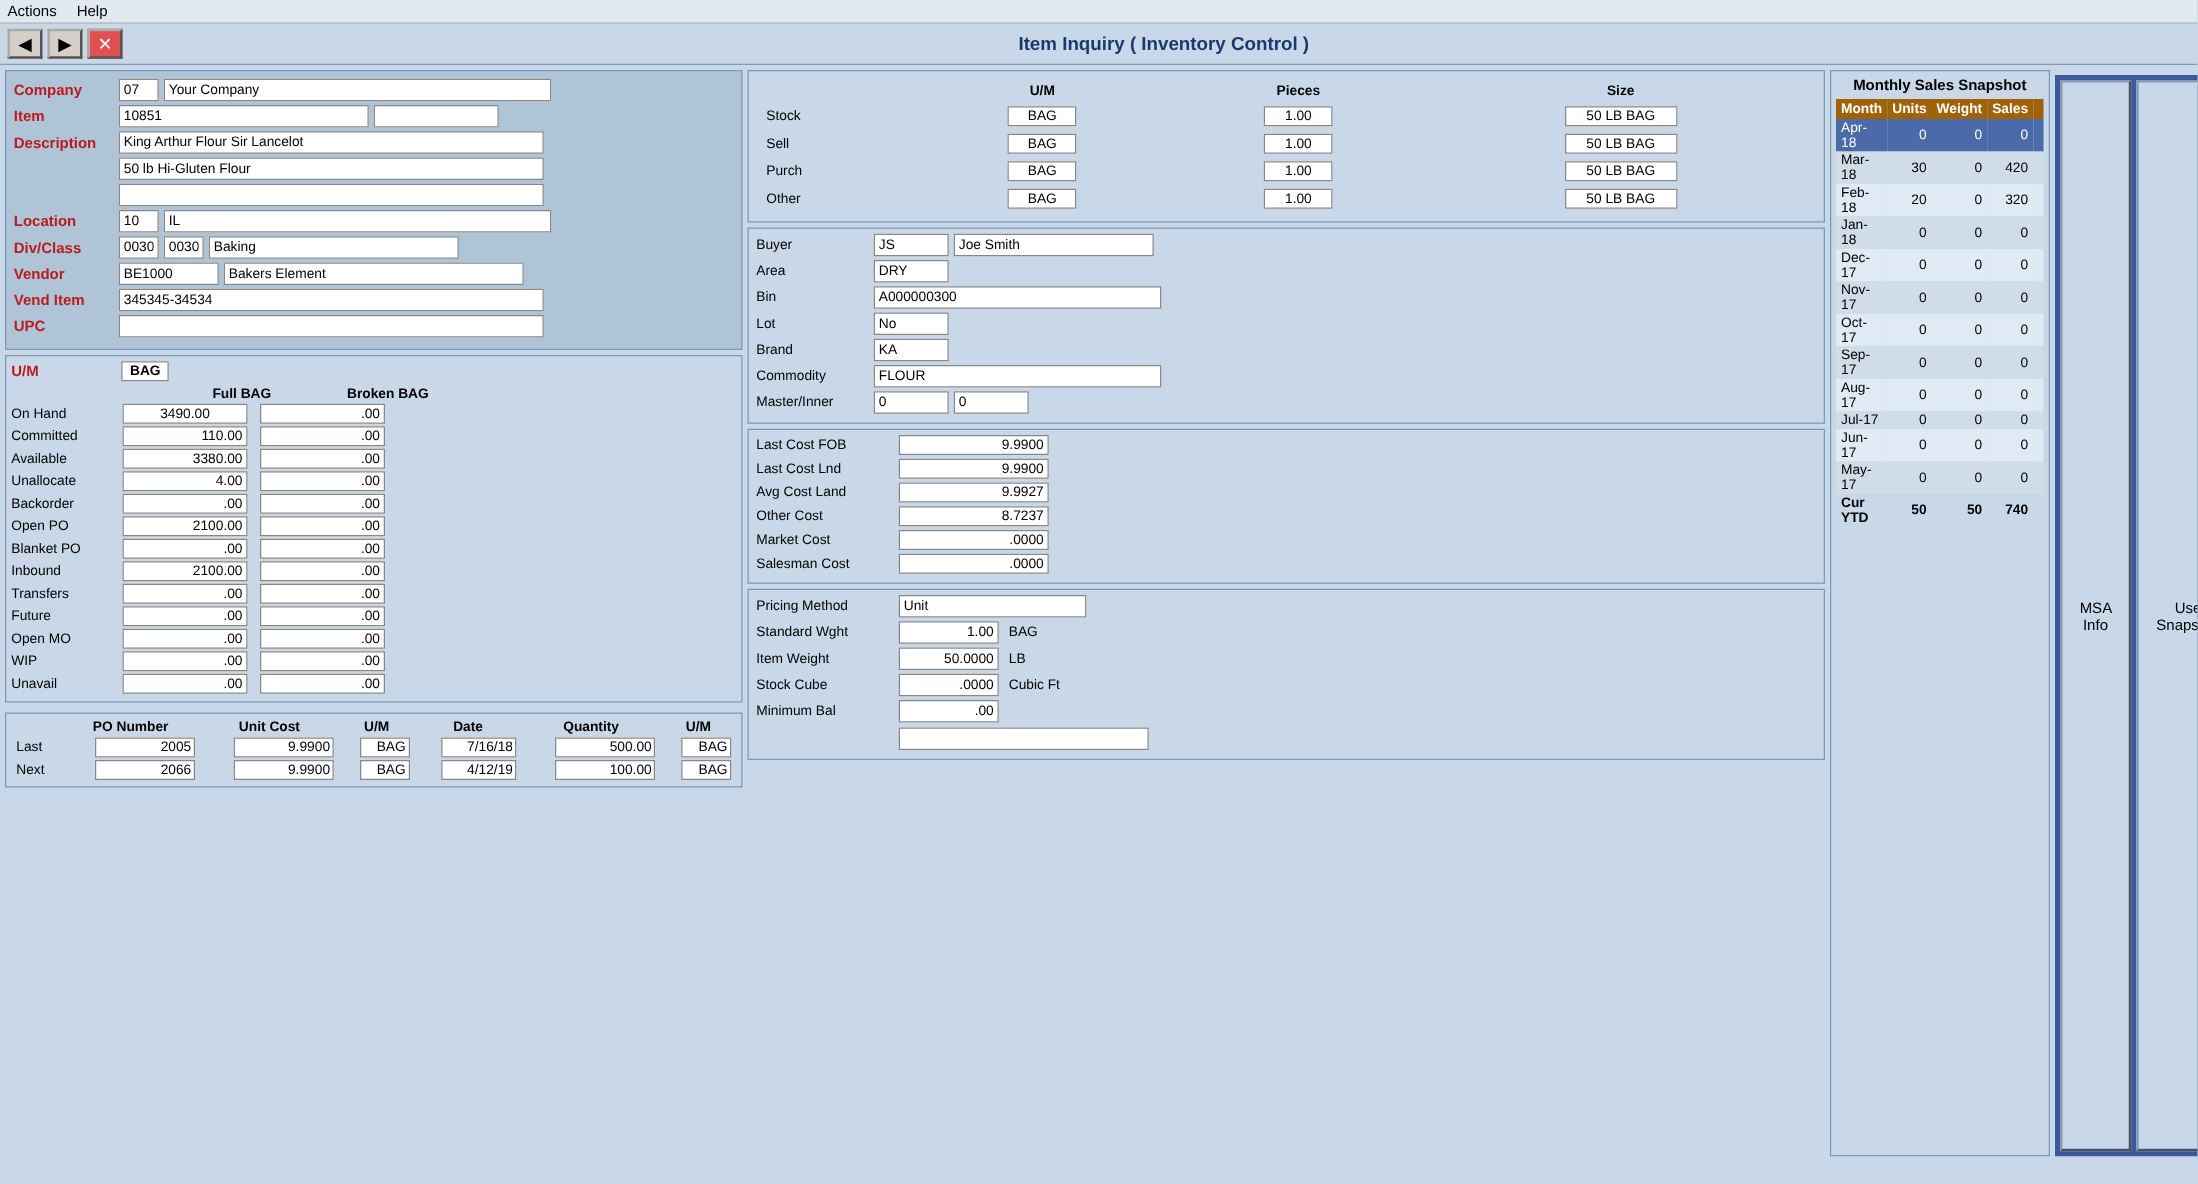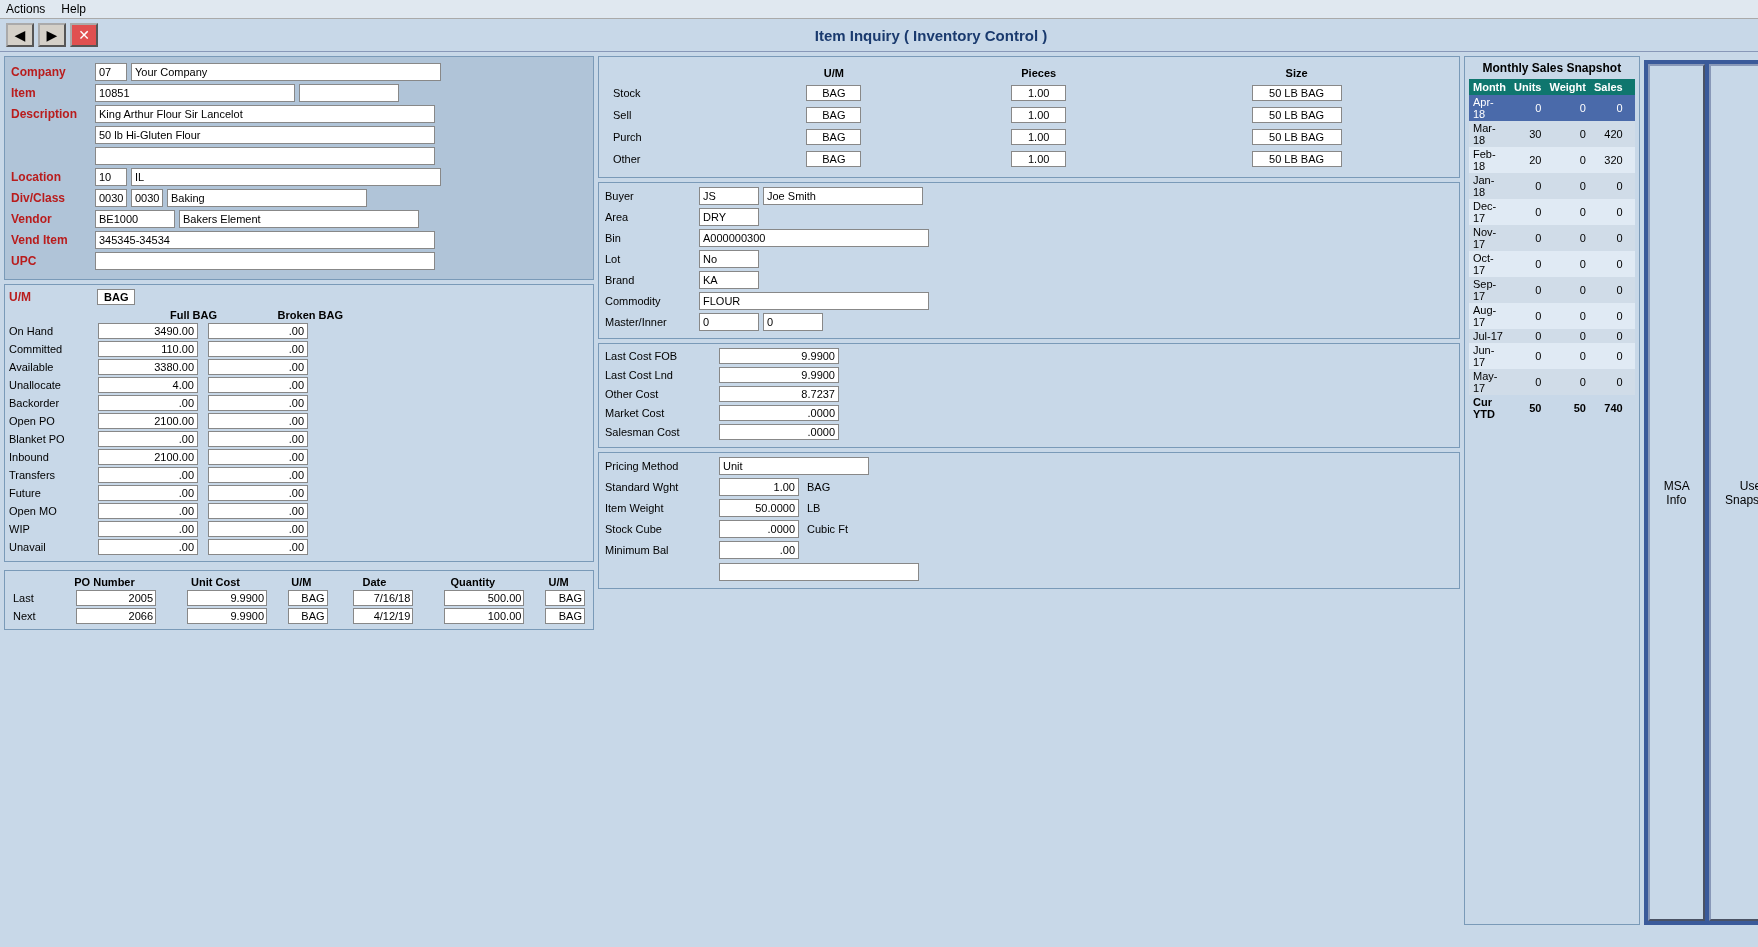--- a/index.html
+++ b/index.html
@@ -261,21 +261,21 @@
       font-weight: bold;
       font-size: 12px;
       margin-bottom: 4px;
     }
     .snapshot-table {
       width: 100%;
       border-collapse: collapse;
       font-size: 11px;
     }
     .snapshot-table th {
-      background: #0f766e;
+      background: #a16207;
       color: white;
       text-align: right;
       padding: 2px 4px;
       font-size: 11px;
     }
     .snapshot-table th:first-child { text-align: left; }
     .snapshot-table td {
       text-align: right;
       padding: 1px 4px;
       font-size: 11px;
@@ -421,21 +421,21 @@
         <span class="form-label">U/M</span>
         <span class="uom-badge">BAG</span>
       </div>
       <div style="display:flex; padding-left:88px; gap:0; margin-bottom:2px;">
         <span style="width:120px; font-weight:bold; font-size:11px; text-align:right;">Full BAG</span>
         <span style="width:120px; font-weight:bold; font-size:11px; text-align:right; margin-left:6px;">Broken BAG</span>
       </div>
       <div id="inv-rows">
           <div class="inv-row">
       <span class="inv-label">On Hand</span>
-      <input class="inv-input inv-input-full" value="3490.00" style="text-align: right;">
+      <input class="inv-input inv-input-full" value="3490.00" style="text-align: center;">
       <input class="inv-input inv-input-broken" value=".00" style="text-align: right; margin-left: 6px;">
     </div>
           <div class="inv-row">
       <span class="inv-label">Committed</span>
       <input class="inv-input inv-input-full" value="110.00" style="text-align: right;">
       <input class="inv-input inv-input-broken" value=".00" style="text-align: right; margin-left: 6px;">
     </div>
           <div class="inv-row">
       <span class="inv-label">Available</span>
       <input class="inv-input inv-input-full" value="3380.00" style="text-align: right;">
@@ -632,20 +632,24 @@
     <div class="cost-section blue-box">
       <div class="cost-row">
         <span class="cost-label">Last Cost FOB</span>
         <input class="cost-input" value="9.9900" style="">
       </div>
       <div class="cost-row">
         <span class="cost-label">Last Cost Lnd</span>
         <input class="cost-input" value="9.9900" style="">
       </div>
       <div class="cost-row">
+        <span class="cost-label">Avg Cost Land</span>
+        <input class="cost-input" value="9.9927" style="">
+      </div>
+      <div class="cost-row">
         <span class="cost-label">Other Cost</span>
         <input class="cost-input" value="8.7237" style="">
       </div>
       <div class="cost-row">
         <span class="cost-label">Market Cost</span>
         <input class="cost-input" value=".0000" style="">
       </div>
       <div class="cost-row">
         <span class="cost-label">Salesman Cost</span>
         <input class="cost-input" value=".0000" style="">

